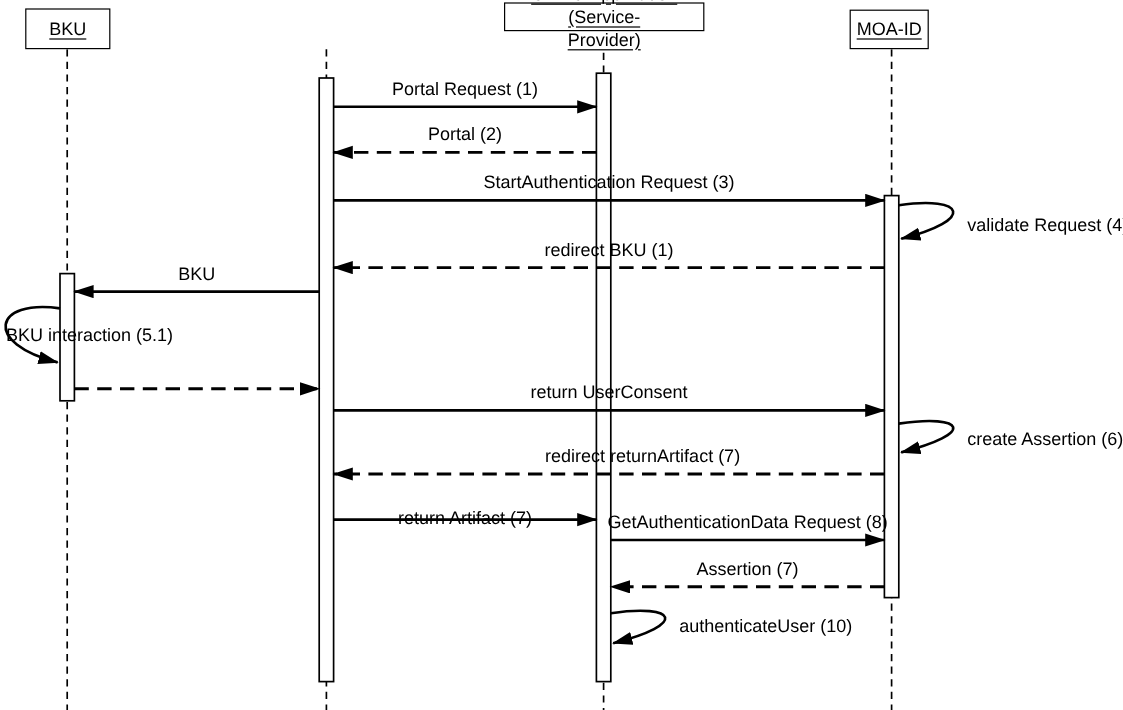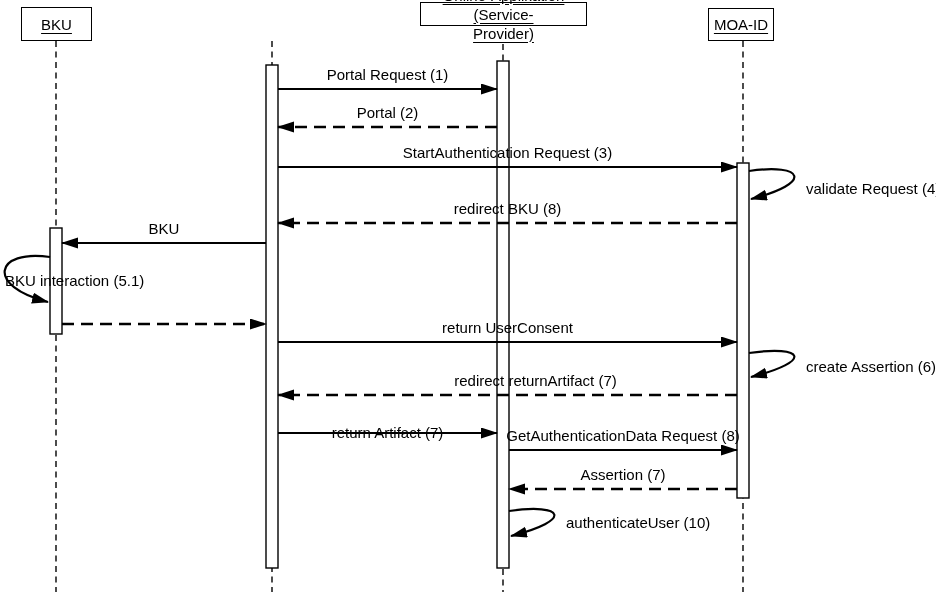--- a/index.html
+++ b/index.html
@@ -86,21 +86,21 @@
     <span class="actor-label">Online-Applikation (Service-</span>
     <span class="actor-label">Provider)</span>
   </div>
   <div class="actor-box" style="left: 708px; top: 8px; width: 66px; height: 33px;">
     <span class="actor-label">MOA-ID</span>
   </div>
 
   <div class="msg-label" style="left: 387.5px; top: 83px;">Portal Request (1)</div>
   <div class="msg-label" style="left: 387.5px; top: 121px;">Portal (2)</div>
   <div class="msg-label" style="left: 507.5px; top: 161px;">StartAuthentication Request (3)</div>
-  <div class="msg-label" style="left: 507.5px; top: 217px;">redirect BKU (8)</div>
+  <div class="msg-label" style="left: 507.5px; top: 217px;">redirect BKU (1)</div>
   <div class="msg-label" style="left: 164px; top: 237px;">BKU</div>
   <div class="msg-label" style="left: 507.5px; top: 336px;">return UserConsent</div>
   <div class="msg-label" style="left: 507.5px; top: 389px; margin-left: 28px;">redirect returnArtifact (7)</div>
   <div class="msg-label" style="left: 387.5px; top: 427px; margin-top: 14px;">return Artifact (7)</div>
   <div class="msg-label" style="left: 623px; top: 444px;">GetAuthenticationData Request (8)</div>
   <div class="msg-label" style="left: 623px; top: 483px;">Assertion (7)</div>
 
   <div class="self-label" style="left: 806px; top: 188px;">validate Request (4)</div>
   <div class="self-label" style="left: 5px; top: 280px; text-align: center;">BKU interaction (5.1)</div>
   <div class="self-label" style="left: 806px; top: 366px;">create Assertion (6)</div>

